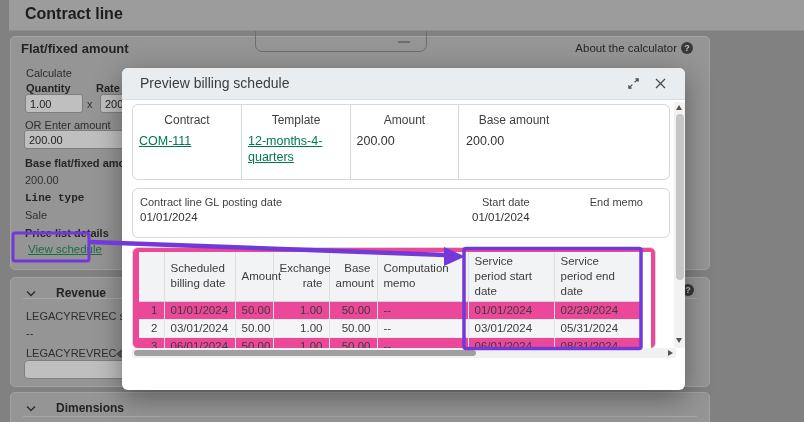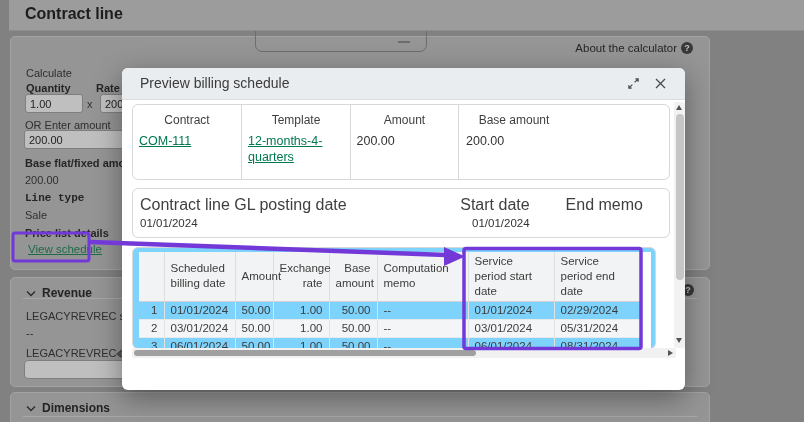--- a/index.html
+++ b/index.html
@@ -23,21 +23,21 @@
   .about{position:absolute;right:16px;top:5px;display:flex;align-items:center;gap:4px;
          font-size:11.5px;color:#262626;cursor:pointer;}
   .help-dot{display:inline-flex;width:12px;height:12px;border-radius:50%;background:#383838;color:#c3c3c3;
             font-size:9px;font-weight:bold;align-items:center;justify-content:center;}
   .lbl{position:absolute;font-size:11px;color:#2e2e2e;}
   .lbl.b{font-weight:bold;color:#262626;}
   .val{position:absolute;font-size:11px;color:#303030;}
   .field{position:absolute;height:17px;background:#bfbfbf;border:1px solid #7f7f7f;border-radius:3px;
          font-family:"Liberation Sans",sans-serif;font-size:11px;color:#1e1e1e;padding:0 4px;box-sizing:content-box;}
   .glink{position:absolute;font-size:11.5px;color:#1b6b47;text-decoration:underline;cursor:pointer;}
-  .sec-head{position:absolute;left:15px;top:8px;display:flex;align-items:center;gap:6px;
+  .sec-head{position:absolute;left:15px;top:8px;display:flex;align-items:center;gap:20px;
             font-size:12px;font-weight:bold;color:#242424;cursor:pointer;}
   .divider{position:absolute;left:12px;right:12px;border-top:1px solid #a8a8a8;}
   .tri{width:0;height:0;display:inline-block;}
   .tri-left{border-top:4px solid transparent;border-bottom:4px solid transparent;border-right:5px solid #4f4f4f;}
   .tri-right{border-top:3.5px solid transparent;border-bottom:3.5px solid transparent;border-left:5px solid #555;}
   .tri-up{border-left:3.5px solid transparent;border-right:3.5px solid transparent;border-bottom:5px solid #555;}
   .tri-down{border-left:3.5px solid transparent;border-right:3.5px solid transparent;border-top:5px solid #555;}
   
   .modal{position:absolute;left:122px;top:68px;width:563px;height:322px;background:#fff;border-radius:6px;
          box-shadow:0 8px 28px rgba(0,0,0,.38);z-index:20;}
@@ -51,27 +51,27 @@
   .sum-cell{display:flex;flex-direction:column;align-items:center;padding-top:8px;box-sizing:border-box;}
   .sum-cell .sl{font-size:12px;color:#3f3f3f;}
   .sum-cell .sv{margin-top:7px;font-size:12.5px;color:#333;width:96px;line-height:1.25;}
   .sum-cell .sv.link{color:#00784d;text-decoration:underline;cursor:pointer;}
   .c1,.c2{width:109px;border-right:1px solid #d6d8da;}
   .c3{width:108px;border-right:1px solid #d6d8da;}
   .c4{width:210px;padding-right:100px;}
   .dates-box{position:absolute;left:10px;top:120px;width:538px;height:50px;border:1px solid #d6d8da;
              border-radius:6px;display:flex;box-sizing:border-box;}
   .d-cell{padding-top:7px;box-sizing:border-box;}
-  .d-cell .dl{font-size:16px;color:#3f3f3f;}
+  .d-cell .dl{font-size:11px;color:#3f3f3f;}
   .d-cell .dv{margin-top:3px;font-size:11.5px;color:#333;}
   .d1{width:44%;padding-left:7px;}
   .d2{width:30%;text-align:right;}
   .d3{width:26%;text-align:right;padding-right:26px;}
   .tbl-panel{position:absolute;left:10px;top:179px;width:524px;height:102px;border:1px solid #d6d8da;
-             border-radius:6px;overflow:hidden;box-sizing:border-box;background:#7dd3fc;}
+             border-radius:6px;overflow:hidden;box-sizing:border-box;background:#ec4899;}
   table.grid{border-collapse:collapse;margin:4px 0 0 6px;table-layout:fixed;width:512px;font-size:11.5px;color:#3c3c3c;}
   table.grid th{background:#f2f3f4;font-weight:normal;height:36px;padding:2px 6px;line-height:1.3;
                 border-right:1px solid #dcdee0;border-bottom:1px solid #cfd1d3;text-align:left;vertical-align:middle;}
   table.grid td{height:17px;padding:0 6px;border-right:1px solid #e0e2e4;border-bottom:1px solid #e7e9eb;
                 white-space:nowrap;overflow:hidden;}
   table.grid tbody tr:nth-child(even) td{background:#f3f5f6;}
   table.grid .num{text-align:right;}
   table.grid th.filler,table.grid td.filler{background:#fff !important;border:none;}
   .hscroll{position:absolute;left:10px;top:280px;width:544px;height:10px;background:#f1f1f2;border-radius:2px;}
   .hscroll .thumb{position:absolute;left:2px;top:2px;width:342px;height:6px;background:#a0a0a0;border-radius:3px;cursor:pointer;}
@@ -90,20 +90,21 @@
 
   <div class="topbar">
     <h1 class="page-title">Contract line</h1>
   </div>
 
   <div class="sliver">
     <span class="dash"></span>
   </div>
 
   <div class="card card-flat">
+    <span class="panel-heading">Flat/fixed amount</span>
     <span class="about">
       <span>About the calculator</span>
       <span class="help-dot">?</span>
     </span>
     <span class="lbl" style="left:15px;top:30px;">Calculate</span>
     <span class="lbl b" style="left:15px;top:45px;">Quantity</span>
     <span class="lbl b" style="left:85px;top:45px;">Rate</span>
     <input class="field" style="left: 14px; top: 57px; width: 48px;" value="1.00">
     <span class="val" style="left:76px;top:61px;">x</span>
     <input class="field" style="left: 89px; top: 57px; width: 52px;" value="200.00">

